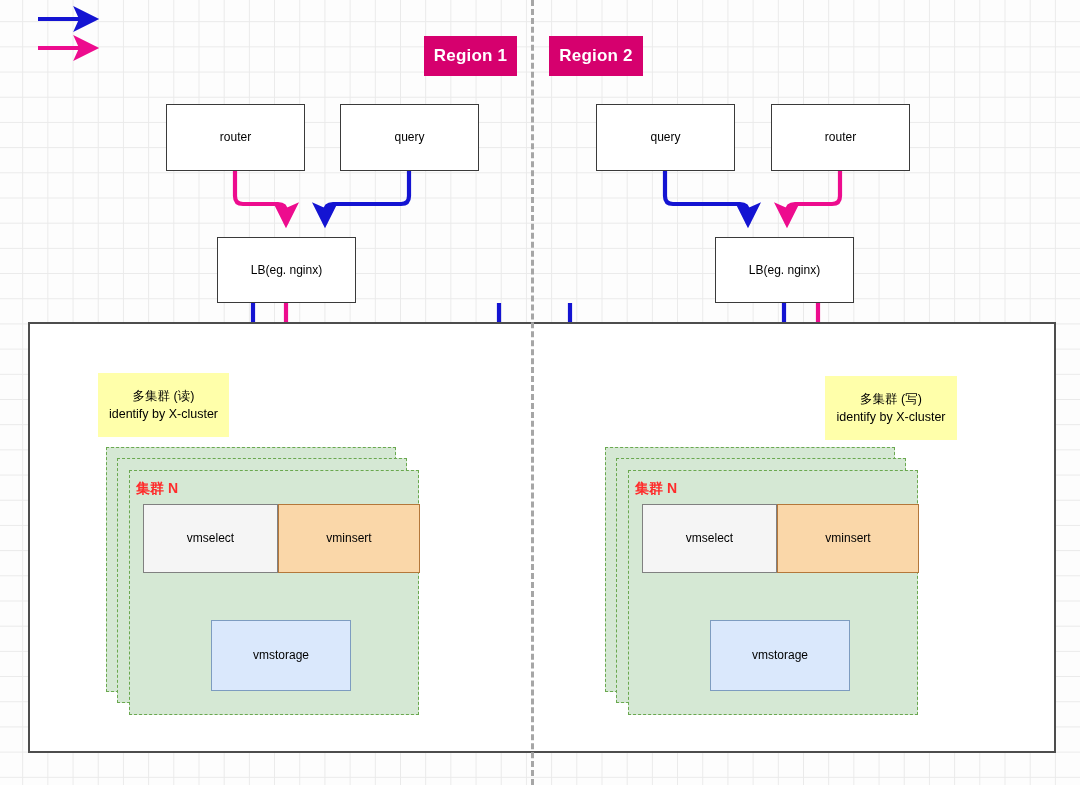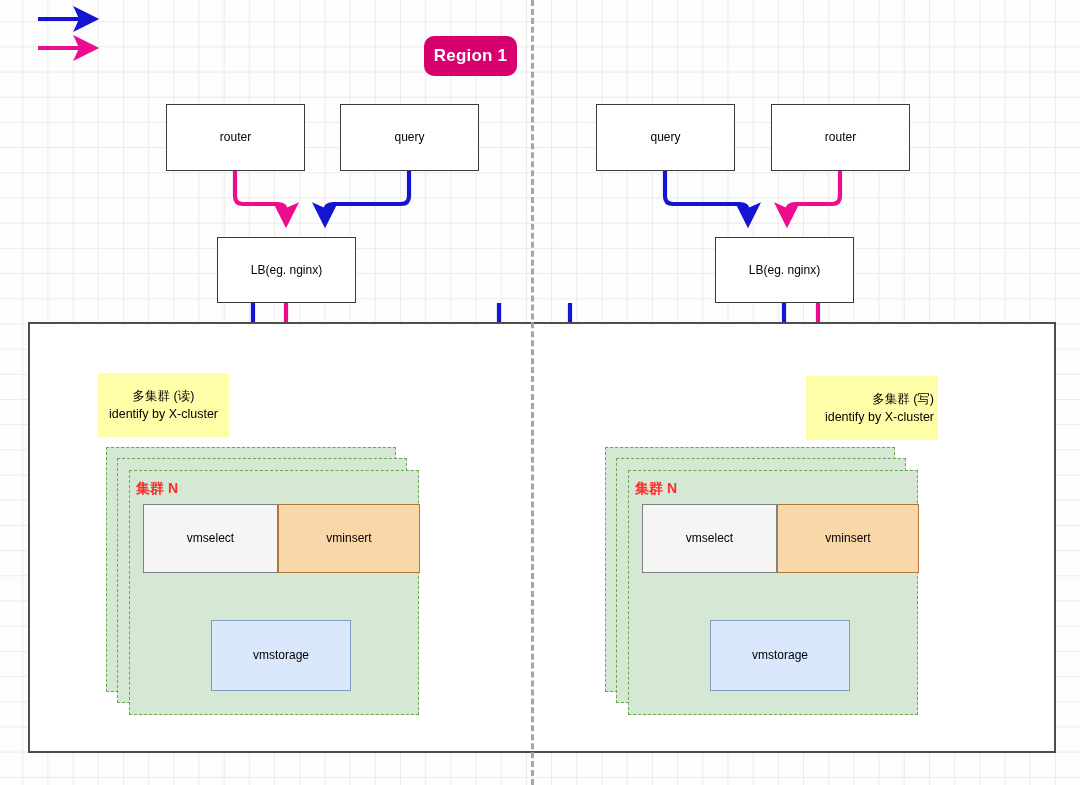--- a/index.html
+++ b/index.html
@@ -68,21 +68,20 @@
     box-sizing: border-box;
     display: flex;
     align-items: center;
     justify-content: center;
     background: #d6006e;
     color: #ffffff;
     font-weight: bold;
     font-size: 17px;
     letter-spacing: .2px;
     z-index: 6;
-    border-radius: 10px;
   }
 
   
   #region-divider {
     position: absolute;
     left: 531px;
     top: 0;
     width: 0;
     height: 785px;
     border-left: 3px dashed #a6a6a6;
@@ -151,21 +150,21 @@
     box-sizing: border-box;
     background: #ffffaa;
     color: #000000;
     font-size: 12.5px;
     line-height: 1.45;
     padding: 14px 4px;
     white-space: pre-line;
     z-index: 7;
   }
   .annotation.center { text-align: center; }
-  .annotation.left   { text-align: right; }
+  .annotation.left   { text-align: center; margin-left: 19px; }
 
   
   #legend {
     position: absolute;
     left: 28px;
     top: 8px;
     z-index: 8;
   }
   .legend-row {
     position: relative;
@@ -237,20 +236,21 @@
       <path d="M846,572 L787,618" stroke="#ed0c8e" marker-end="url(#arrow-write)"></path>
     </g>
   </svg>
 
   <div id="legend">
   </div>
 
   <div id="region-divider"></div>
 
   <div class="region-badge" style="left:424px; top:36px; width:93px; height:40px;">Region 1</div>
+  <div class="region-badge" style="left:549px; top:36px; width:94px; height:40px;">Region 2</div>
 
   <div id="infra-box"></div>
 
   <div class="node plain-box" style="left:166px; top:104px; width:139px; height:67px;">router</div>
   <div class="node plain-box" style="left:340px; top:104px; width:139px; height:67px;">query</div>
 
   <div class="node plain-box" style="left:596px; top:104px; width:139px; height:67px;">query</div>
   <div class="node plain-box" style="left:771px; top:104px; width:139px; height:67px;">router</div>
 
   <div class="node plain-box" style="left:217px; top:237px; width:139px; height:66px;">LB(eg. nginx)</div>

